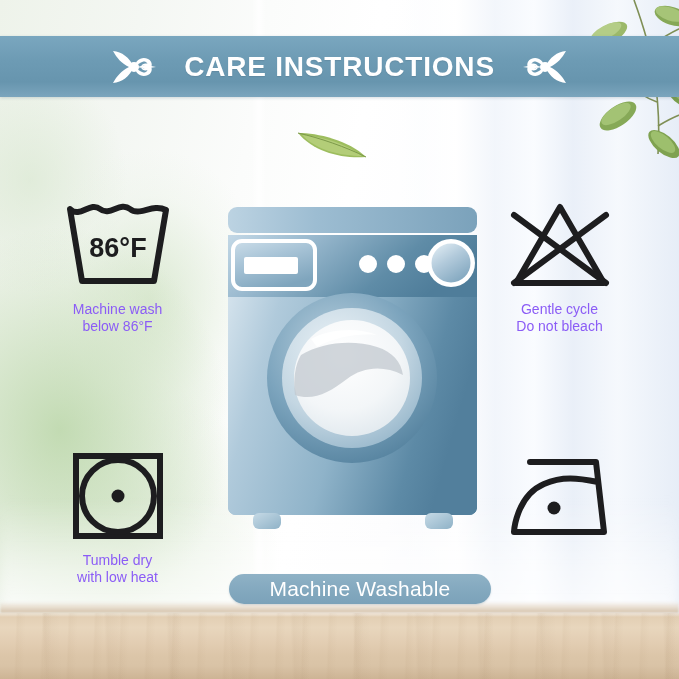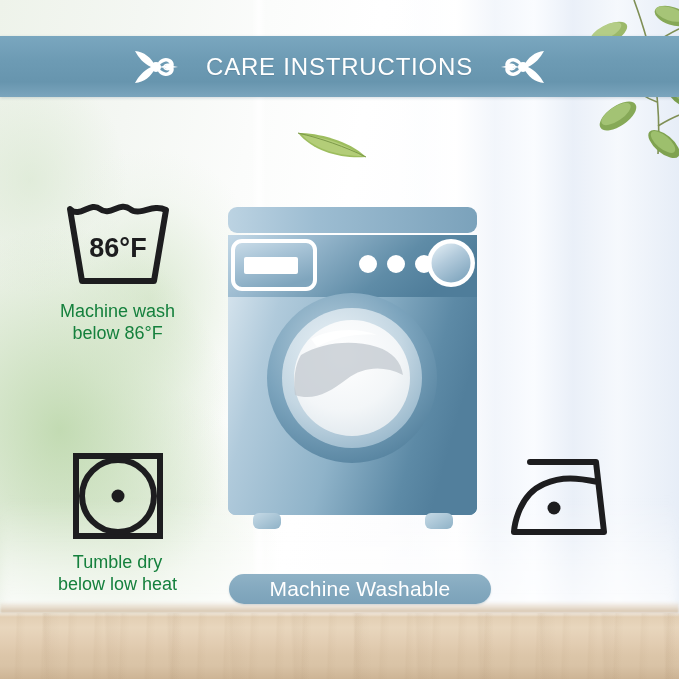--- a/index.html
+++ b/index.html
@@ -124,22 +124,22 @@
     height: 61px;
     background: linear-gradient(180deg, #7aa7bf 0%, #6d9bb4 40%, #6795ae 75%, #7ba5bd 100%);
     display: flex;
     align-items: center;
     justify-content: center;
     gap: 26px;
     box-shadow: 0 1px 3px rgba(90,120,140,0.25);
   }
   .banner-title {
     color: #ffffff;
-    font-size: 24px;
-    font-weight: normal;
+    font-size: 28px;
+    font-weight: bold;
     letter-spacing: 0.8px;
     line-height: 1;
     white-space: nowrap;
     text-shadow: 0 1px 1px rgba(70,100,120,0.25);
   }
   .ornament {
     width: 54px;
     height: 42px;
     flex: none;
   }
@@ -154,22 +154,22 @@
   }
   .care-item .sym {
     height: 98px;
     display: flex;
     align-items: center;
     justify-content: center;
   }
   .care-label {
     margin-top: 7px;
     text-align: center;
-    color: #15803d;
-    font-size: 18px;
+    color: #8b5cf6;
+    font-size: 14px;
     line-height: 1.21;
     white-space: pre-line;
   }
   #item-wash      { left: 10px;  top: 196px; }
   #item-bleach    { left: 452px; top: 196px; }
   #item-dry       { left: 10px;  top: 447px; }
   #item-iron      { left: 452px; top: 447px; }
 
   
   .machine {
@@ -268,31 +268,42 @@
       <svg width="112" height="92" viewBox="0 0 112 92">
         <path d="M8 10 C18 20 28 2 38 10 C48 18 58 2 68 10 C78 18 90 4 104 11
                  L92 82 L20 82 Z" fill="none" stroke="#1d1d1f" stroke-width="6" stroke-linejoin="round" stroke-linecap="round"></path>
         <text x="56" y="58" text-anchor="middle" font-family="Liberation Sans, sans-serif" font-size="27" font-weight="bold" fill="#1d1d1f">86°F</text>
       </svg>
     </div>
     <div class="care-label">Machine wash
 below 86°F</div>
   </div>
 
+  <div class="care-item" id="item-bleach">
+    <div class="sym">
+      <svg width="112" height="92" viewBox="0 0 112 92">
+        <path d="M56 8 L100 84 L12 84 Z" fill="none" stroke="#1d1d1f" stroke-width="6" stroke-linejoin="round"></path>
+        <line x1="10" y1="16" x2="102" y2="84" stroke="#1d1d1f" stroke-width="6" stroke-linecap="round"></line>
+        <line x1="102" y1="16" x2="10" y2="84" stroke="#1d1d1f" stroke-width="6" stroke-linecap="round"></line>
+      </svg>
+    </div>
+    <div class="care-label">Gentle cycle
+Do not bleach</div>
+  </div>
 
   <div class="care-item" id="item-dry">
     <div class="sym">
       <svg width="100" height="96" viewBox="0 0 100 96">
         <rect x="8" y="8" width="84" height="80" fill="none" stroke="#1d1d1f" stroke-width="6"></rect>
         <circle cx="50" cy="48" r="36" fill="none" stroke="#1d1d1f" stroke-width="6"></circle>
         <circle cx="50" cy="48" r="6.5" fill="#1d1d1f"></circle>
       </svg>
     </div>
     <div class="care-label">Tumble dry
-below low heat</div>
+with low heat</div>
   </div>
 
   <div class="care-item" id="item-iron">
     <div class="sym">
       <svg width="112" height="92" viewBox="0 0 112 92">
         <path d="M26 12 L92 12 L100 82 L10 82 C10 82 12 46 40 34 C58 26 74 28 94 32" fill="none" stroke="#1d1d1f" stroke-width="6" stroke-linejoin="round" stroke-linecap="round"></path>
         <circle cx="50" cy="58" r="6.5" fill="#1d1d1f"></circle>
       </svg>
     </div>
   </div>

